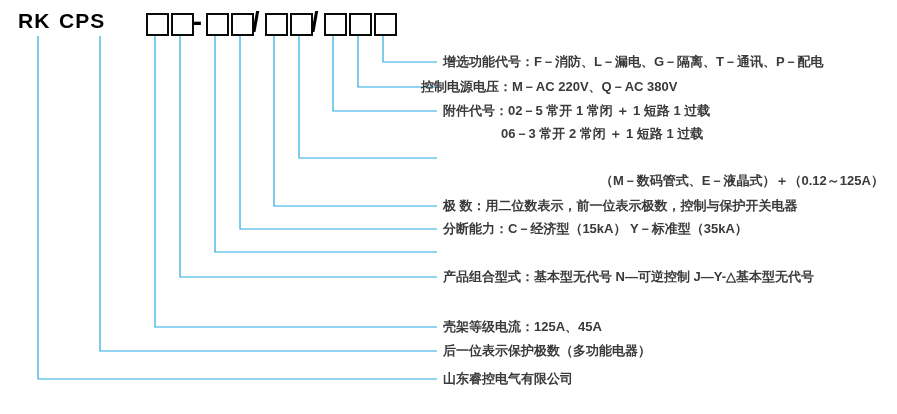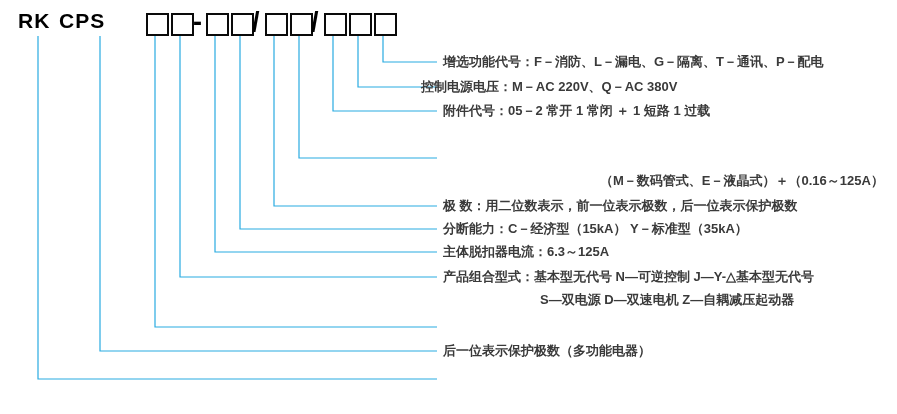--- a/index.html
+++ b/index.html
@@ -79,22 +79,23 @@
       <polyline points="215,36 215,252 437,252"></polyline>
       <polyline points="180,36 180,277 437,277"></polyline>
       <polyline points="155,36 155,327 437,327"></polyline>
       <polyline points="100,36 100,351 437,351"></polyline>
       <polyline points="38,36 38,379 437,379"></polyline>
     </g>
   </svg>
 
   <div class="callout" style="left:443px;top:54px">增选功能代号：F－消防、L－漏电、G－隔离、T－通讯、P－配电</div>
   <div class="callout" style="left:421px;top:79px">控制电源电压：M－AC 220V、Q－AC 380V</div>
-  <div class="callout" style="left:443px;top:103px">附件代号：05－2 常开 1 常闭 ＋ 1 短路 1 过载</div>
-  <div class="callout" style="left:600px;top:173px">（M－数码管式、E－液晶式）＋（0.16～125A）</div>
-  <div class="callout" style="left:443px;top:198px">极 数：用二位数表示，前一位表示极数，后一位表示保护极数</div>
+  <div class="callout" style="left:443px;top:103px">附件代号：02－5 常开 1 常闭 ＋ 1 短路 1 过载</div>
+  <div class="callout" style="left:501px;top:126px">06－3 常开 2 常闭 ＋ 1 短路 1 过载</div>
+  <div class="callout" style="left:600px;top:173px">（M－数码管式、E－液晶式）＋（0.12～125A）</div>
+  <div class="callout" style="left:443px;top:198px">极 数：用二位数表示，前一位表示极数，控制与保护开关电器</div>
   <div class="callout" style="left:443px;top:221px">分断能力：C－经济型（15kA） Y－标准型（35kA）</div>
-  <div class="callout" style="left:443px;top:244px">主体脱扣器电流：6.3～125A</div>
   <div class="callout" style="left:443px;top:269px">产品组合型式：基本型无代号 N—可逆控制 J—Y-△基本型无代号</div>
-  <div class="callout" style="left:540px;top:292px">S—双电源 D—双速电机 Z—自耦减压起动器</div>
+  <div class="callout" style="left:443px;top:319px">壳架等级电流：125A、45A</div>
   <div class="callout" style="left:443px;top:343px">后一位表示保护极数（多功能电器）</div>
+  <div class="callout" style="left:443px;top:371px">山东睿控电气有限公司</div>
 
 </div>
 
 </body></html>

